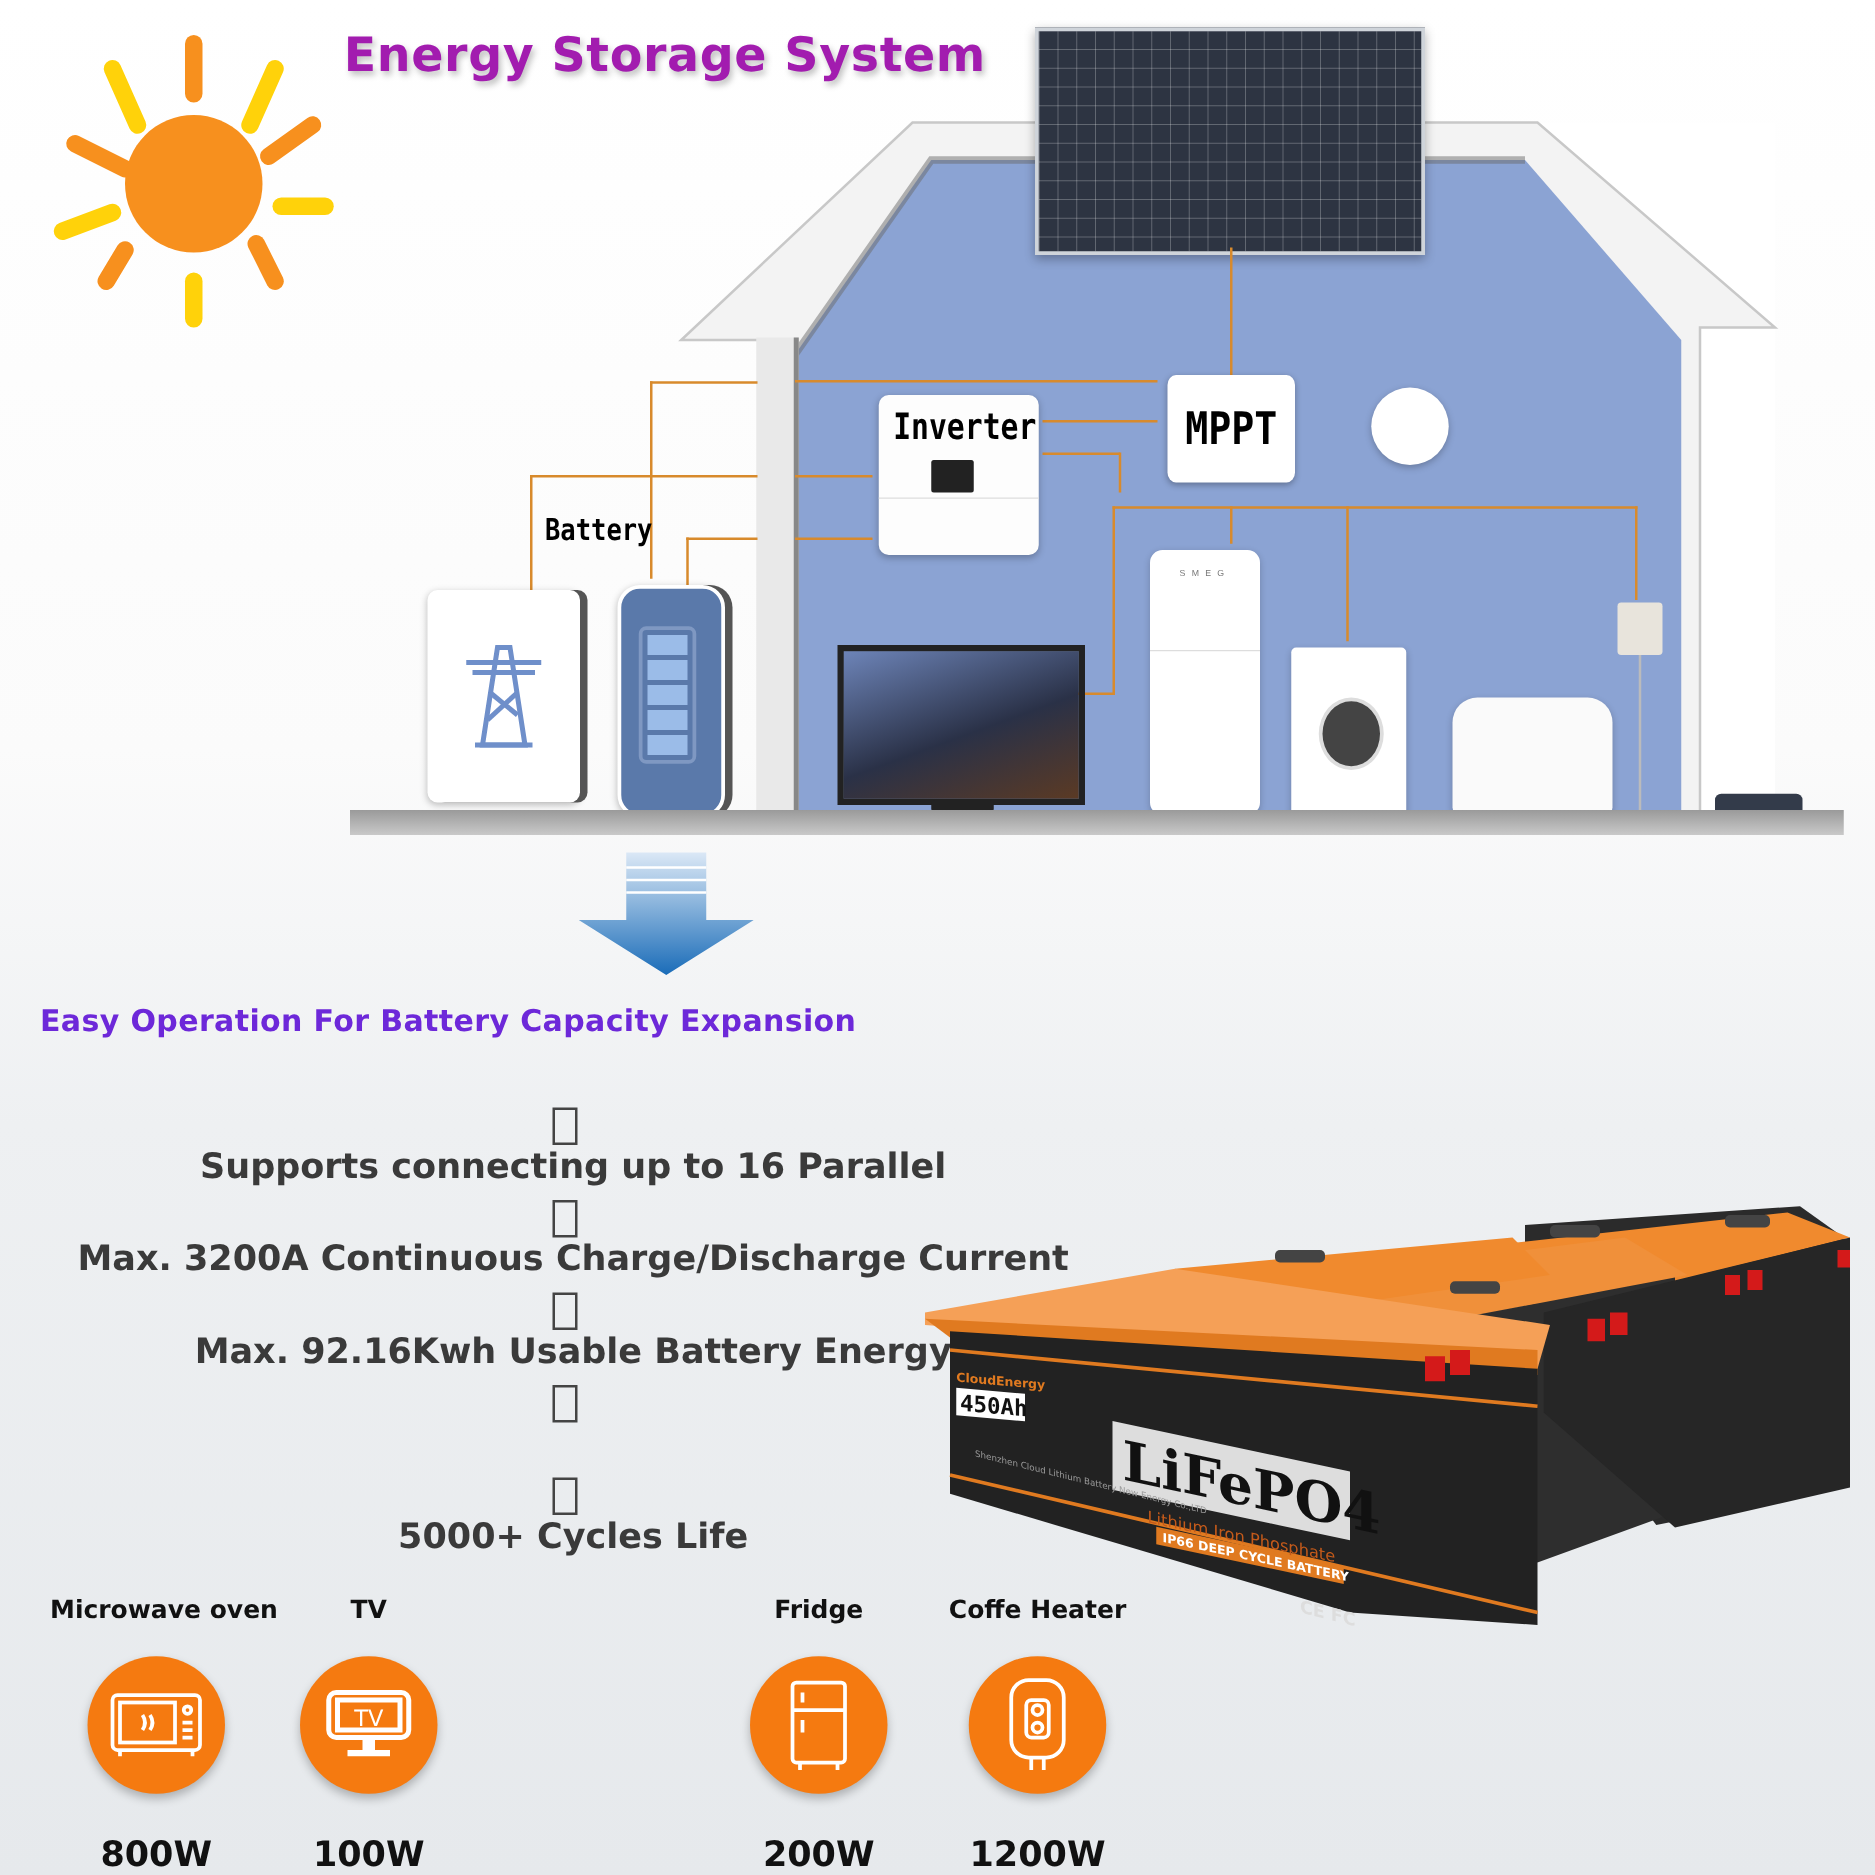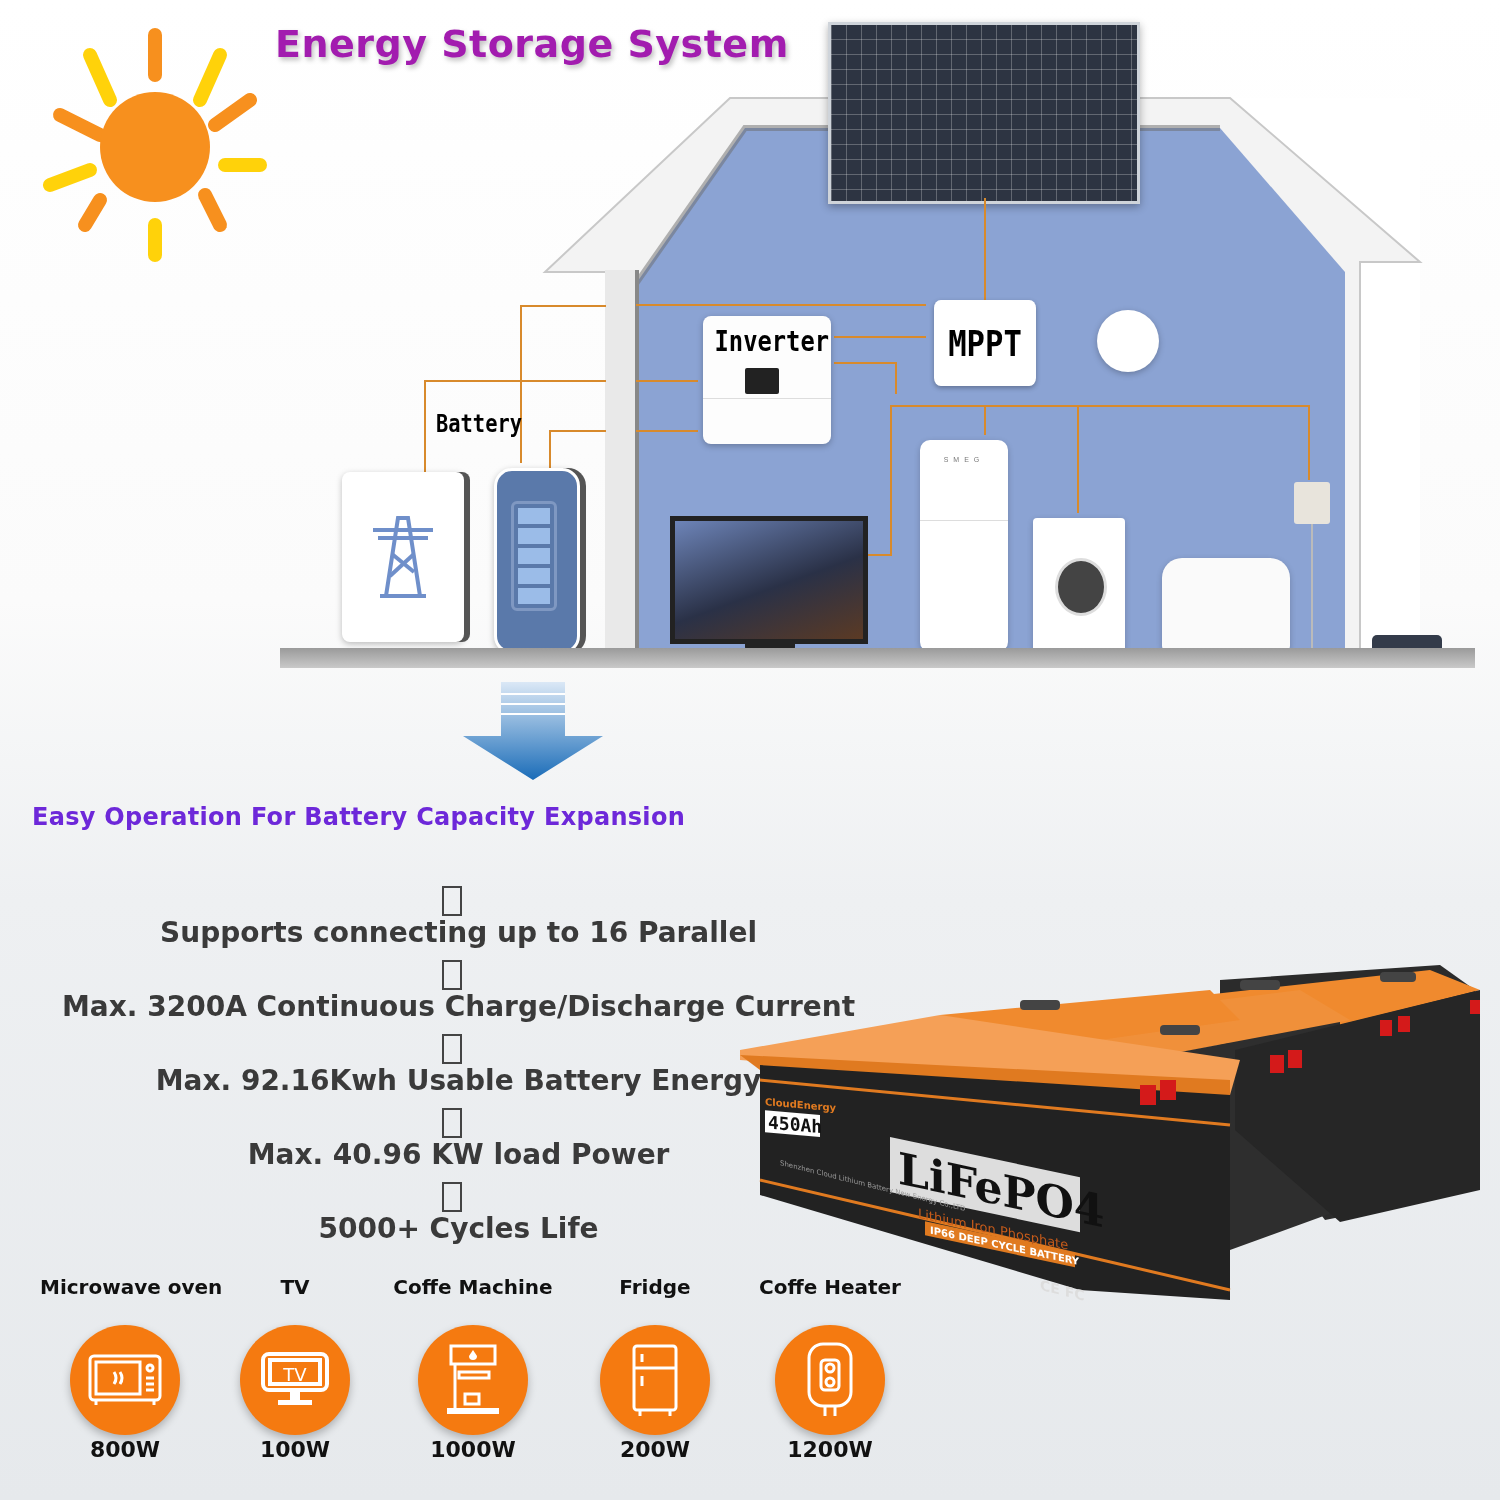--- a/index.html
+++ b/index.html
@@ -40,21 +40,21 @@
   .title-sub{left:32px;top:803px;font-family:"DejaVu Sans",sans-serif;font-weight:bold;font-size:24px;color:#6d28d9;letter-spacing:0.3px;}
   .features{left:62px;top:886px;}
   .feature{display:flex;align-items:center;height:74px;font-family:"DejaVu Sans",sans-serif;font-size:28px;color:#3a3a3a;font-weight:bold;flex-direction:column;}
   .feature .box{width:16px;height:26px;border:2px solid #444;margin-right:14px;display:inline-block;}
   
   .big-batt{left:740px;top:960px;width:760px;height:360px;}
   .appliances{left:20px;top:1275px;width:900px;height:200px;}
   .app{position:absolute;top:0;width:170px;text-align:center;}
   .app-name{font-family:"DejaVu Sans",sans-serif;font-weight:bold;font-size:20px;color:#111;height:32px;white-space:nowrap;}
   .app-circle{width:110px;height:110px;border-radius:50%;background:#f57a10;margin:18px auto 0;box-shadow:0 4px 8px rgba(0,0,0,0.25);display:flex;align-items:center;justify-content:center;}
-  .app-power{font-family:"DejaVu Sans",sans-serif;font-weight:bold;font-size:22px;color:#111;margin-top:2px;}
+  .app-power{font-family:"DejaVu Sans",sans-serif;font-weight:bold;font-size:28px;color:#111;margin-top:32px;}
 </style>
 </head>
 <body>
 
 <svg class="abs sun" viewBox="0 0 250 240">
   <g stroke-linecap="round" stroke-width="14">
     <line x1="125" y1="10" x2="125" y2="50" stroke="#f7901e"></line>
     <line x1="60" y1="30" x2="80" y2="75" stroke="#ffd20a"></line>
     <line x1="190" y1="30" x2="170" y2="75" stroke="#ffd20a"></line>
     <line x1="30" y1="90" x2="70" y2="110" stroke="#f7901e"></line>
@@ -170,21 +170,20 @@
   <div class="feature">
       <span class="box"></span>
       <span>Max. 3200A Continuous Charge/Discharge Current</span>
     </div>
   <div class="feature">
       <span class="box"></span>
       <span>Max. 92.16Kwh Usable Battery Energy</span>
     </div>
   <div class="feature">
       <span class="box"></span>
-      <span>Max. 40.96 KW load Power</span>
     </div>
   <div class="feature">
       <span class="box"></span>
       <span>5000+ Cycles Life</span>
     </div>
 </div>
 
 <svg class="abs big-batt" viewBox="0 0 760 360">
 
   <polygon points="480,20 700,5 735,30 735,230 585,260 480,120" fill="#2b2b2b"></polygon>
@@ -257,36 +256,20 @@
             <rect x="3" y="4" width="64" height="36" rx="6"></rect>
             <rect x="10" y="10" width="50" height="24"></rect>
           </g>
           <text x="35" y="31" text-anchor="middle" font-family="DejaVu Sans, sans-serif" font-size="18" fill="#fff">TV</text>
           <rect x="30" y="40" width="10" height="10" fill="#fff"></rect>
           <rect x="18" y="50" width="34" height="5" fill="#fff"></rect>
         </svg>
     </div>
     <div class="app-power">100W</div>
   </div>
-  <div class="app" style="left:368px;">
-    <div class="app-name">Coffe Machine</div>
-    <div class="app-circle">
-      <svg width="60" height="76" viewBox="0 0 60 76">
-          <g fill="none" stroke="#fff" stroke-width="3">
-            <rect x="8" y="4" width="44" height="18"></rect>
-            <line x1="12" y1="22" x2="12" y2="68"></line>
-            <rect x="16" y="30" width="30" height="6"></rect>
-            <rect x="22" y="52" width="14" height="10"></rect>
-          </g>
-          <path d="M30,8 l-4,6 a4,4 0 0,0 8,0 z" fill="#fff"></path>
-          <rect x="4" y="66" width="52" height="6" fill="#fff"></rect>
-        </svg>
-    </div>
-    <div class="app-power">1000W</div>
-  </div>
   <div class="app" style="left:550px;">
     <div class="app-name">Fridge</div>
     <div class="app-circle">
       <svg width="50" height="76" viewBox="0 0 50 76">
           <g fill="none" stroke="#fff" stroke-width="3">
             <rect x="4" y="4" width="42" height="64" rx="3"></rect>
             <line x1="4" y1="26" x2="46" y2="26"></line>
             <line x1="12" y1="12" x2="12" y2="20"></line>
             <line x1="12" y1="34" x2="12" y2="44"></line>
             <line x1="10" y1="68" x2="10" y2="74"></line>

